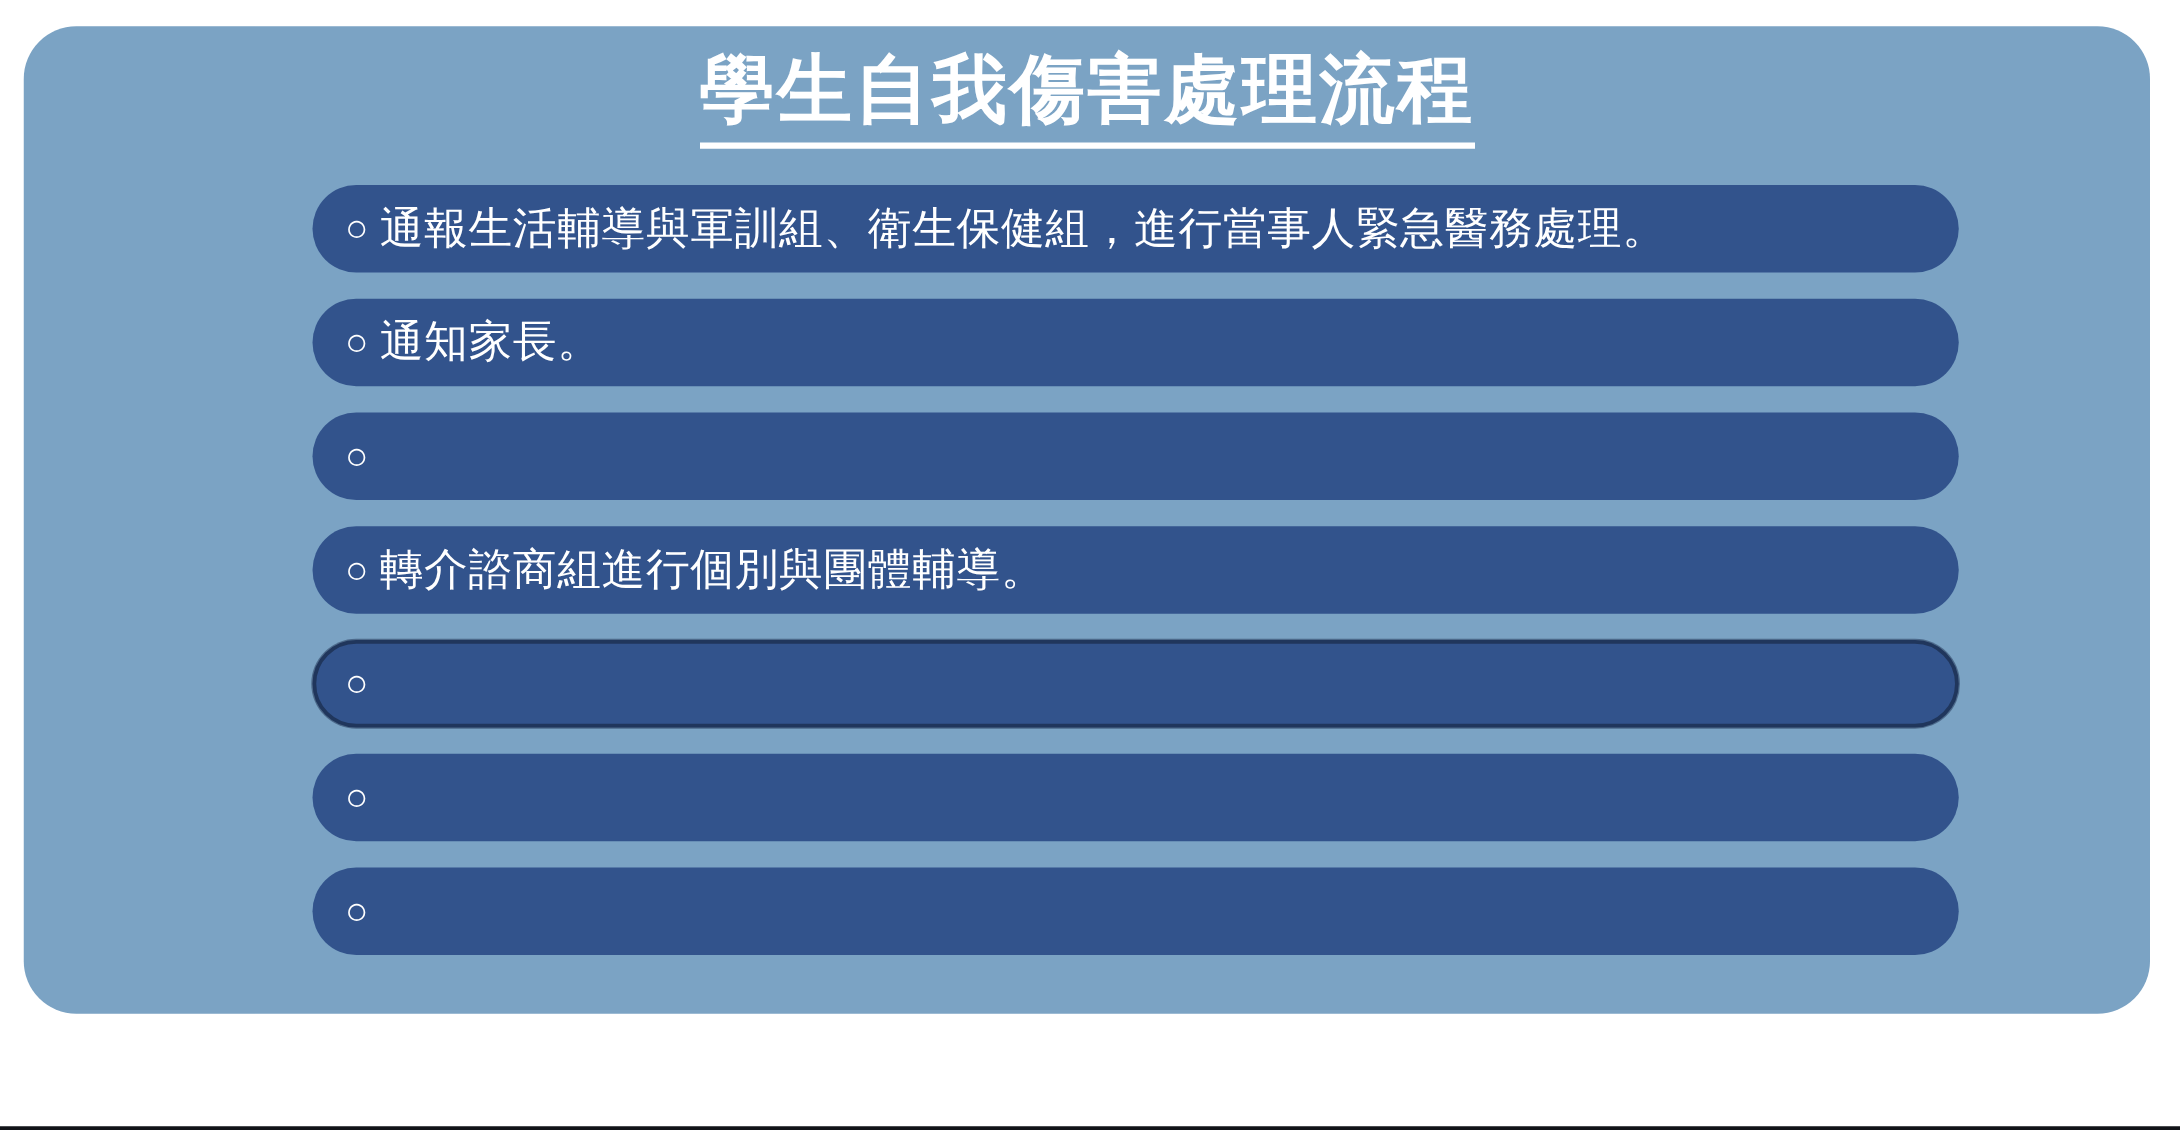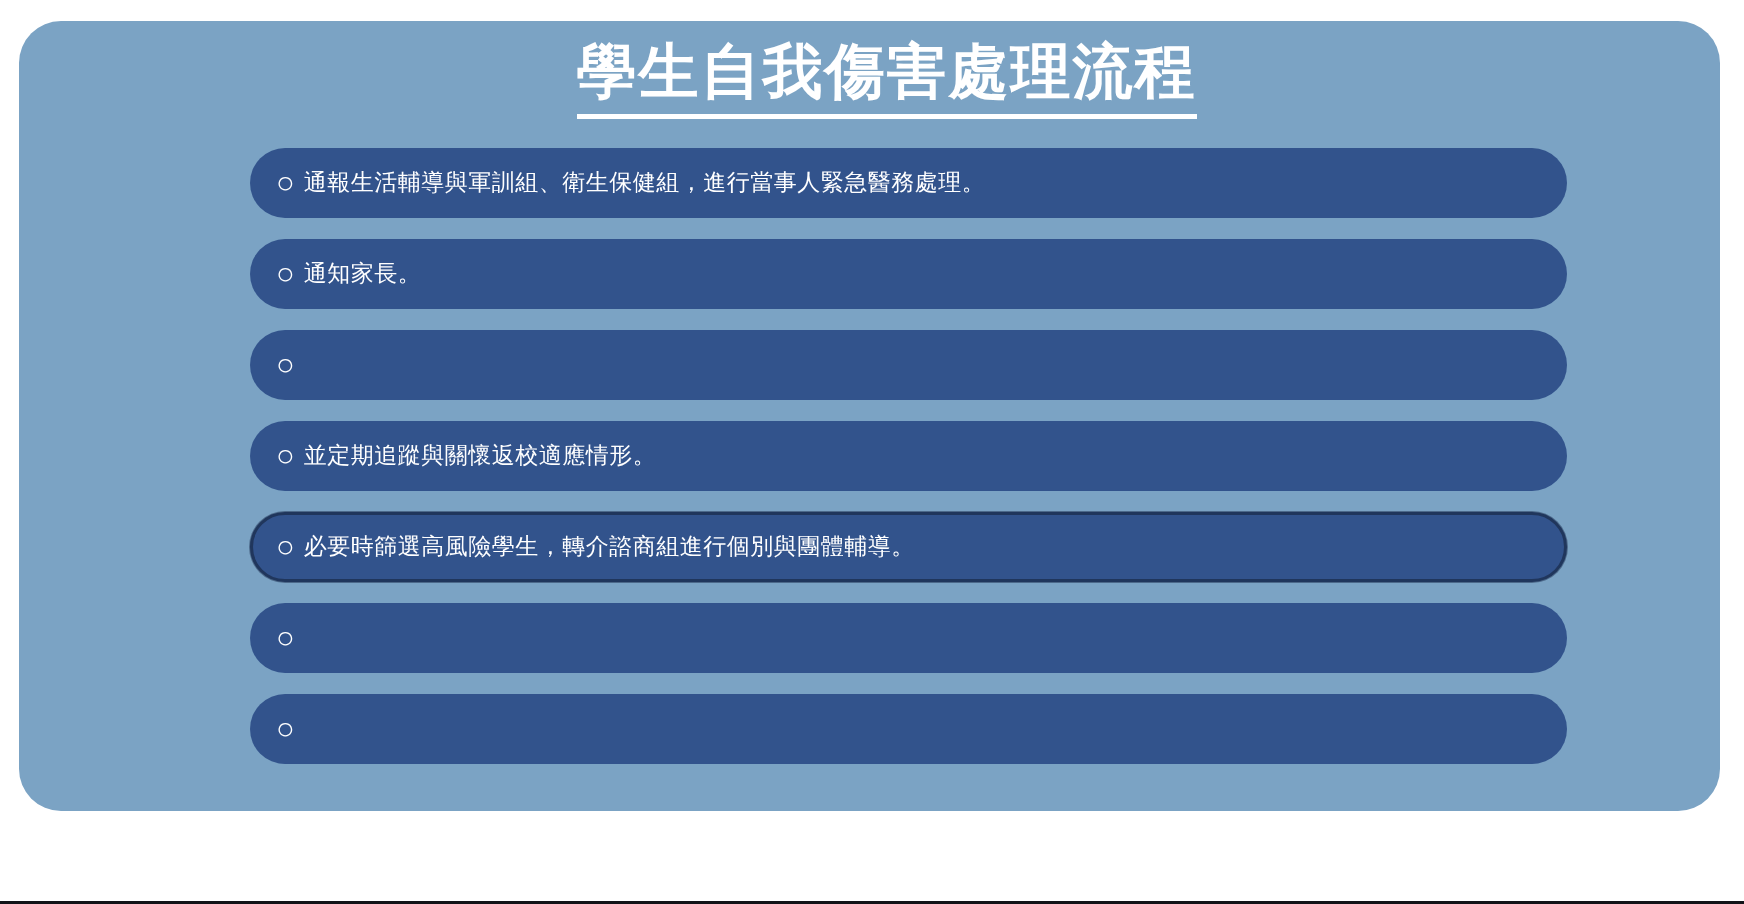--- a/index.html
+++ b/index.html
@@ -47,21 +47,20 @@
     box-sizing: border-box;
   }
 
   
   #title-wrap {
     position: absolute;
     left: 0;
     top: 16px;
     width: 1701px;
     text-align: center;
-    margin-left: 17px;
   }
   #title {
     display: inline-block;
     color: #ffffff;
     font-size: 60px;
     font-weight: bold;
     line-height: 1.18;
     letter-spacing: 2px;
     padding-bottom: 6px;
     border-bottom: 5px solid #ffffff;
@@ -101,21 +100,21 @@
     color: #ffffff;
     font-size: 31px;
     line-height: 1;
     margin-right: 9px;
     flex: 0 0 auto;
     transform: translateY(-1px);
   }
 
   .step-text {
     color: #ffffff;
-    font-size: 23px;
+    font-size: 35px;
     line-height: 1.2;
     letter-spacing: 0.5px;
     white-space: nowrap;
     flex: 0 0 auto;
   }
 </style>
 </head>
 <body>
 
 <div id="slide">
@@ -134,25 +133,24 @@
         </div>
         <div class="step" style="background: rgb(50, 83, 140);">
           <span class="step-bullet">○</span>
           <span class="step-text">通知家長。</span>
         </div>
         <div class="step" style="background: rgb(50, 83, 140);">
           <span class="step-bullet">○</span>
         </div>
         <div class="step" style="background: rgb(50, 83, 140);">
           <span class="step-bullet">○</span>
-          <span class="step-text">並定期追蹤與關懷返校適應情形。</span>
+          <span class="step-text">轉介諮商組進行個別與團體輔導。</span>
         </div>
         <div class="step selected" style="background: rgb(50, 83, 140); border-color: rgb(32, 54, 92);">
           <span class="step-bullet">○</span>
-          <span class="step-text">必要時篩選高風險學生，轉介諮商組進行個別與團體輔導。</span>
         </div>
         <div class="step" style="background: rgb(50, 83, 140);">
           <span class="step-bullet">○</span>
         </div>
         <div class="step" style="background: rgb(50, 83, 140);">
           <span class="step-bullet">○</span>
         </div>
       </div>
 
   </div>

